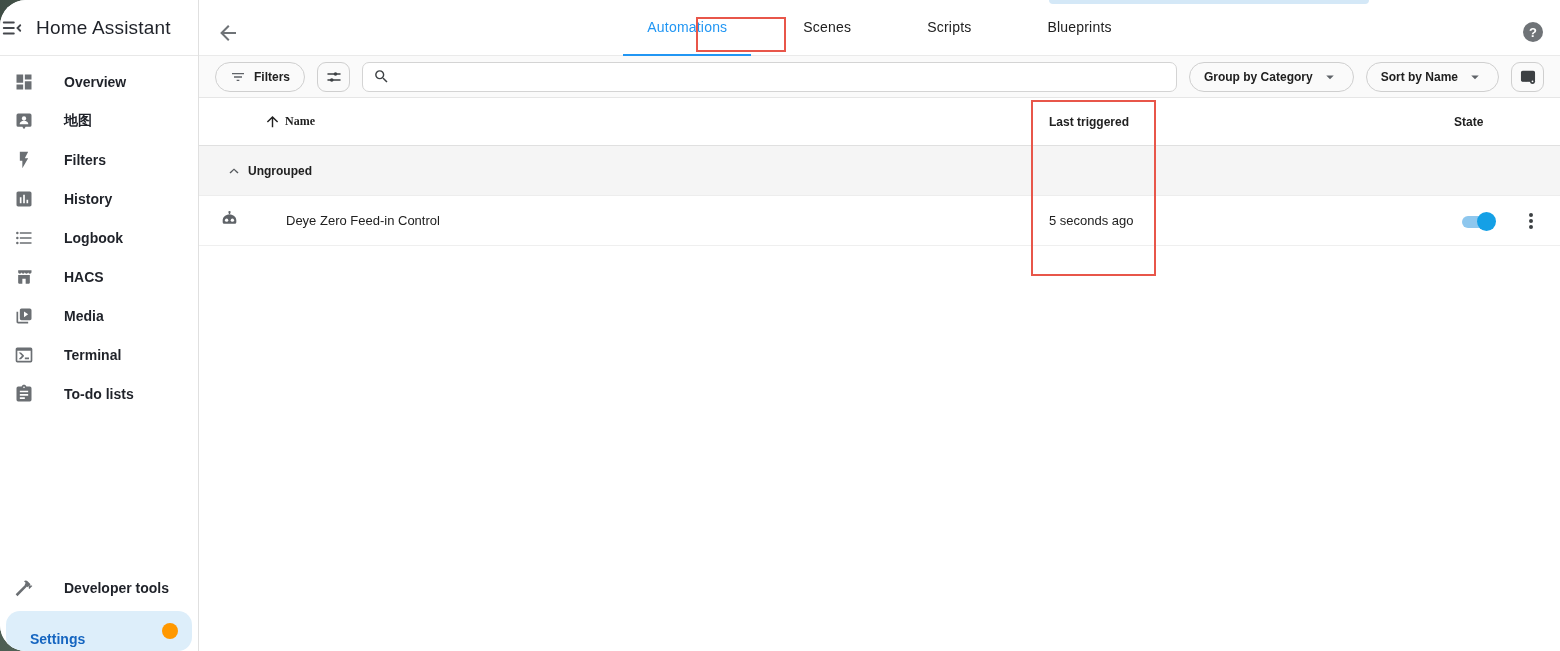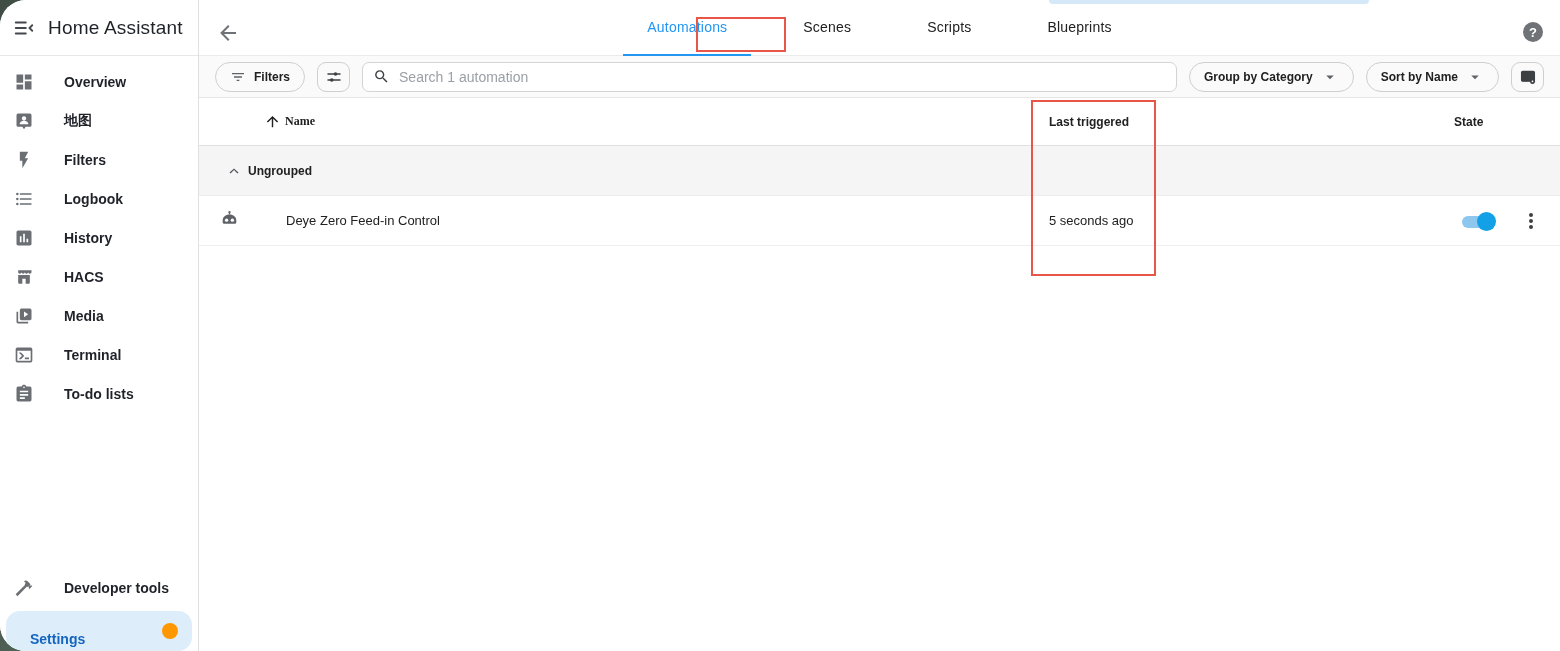--- a/index.html
+++ b/index.html
@@ -19,21 +19,21 @@
   }
   
   .sidebar {
     width:199px; min-width:199px;
     border-right:1px solid #e0e0e0;
     display:flex; flex-direction:column;
     background:#fff;
   }
   .sidebar-header {
     height:56px; display:flex; align-items:center;
-    padding:0 12px; gap:12px;
+    padding:0 0; gap:12px;
     border-bottom:1px solid #e8e8e8;
   }
   .sidebar-title { font-size:19px; color:#1f2229; font-weight:400; letter-spacing:.2px; white-space:nowrap; }
   .menu-toggle { width:24px; height:24px; display:flex; align-items:center; justify-content:center; cursor:pointer; }
   .nav { padding-top:6px; display:flex; flex-direction:column; }
   .nav-item {
     height:39px; display:flex; align-items:center;
     padding:0 14px; gap:19px; cursor:pointer;
   }
   .nav-item svg { width:20px; height:20px; fill:#6b6f73; flex:none; }
@@ -161,29 +161,29 @@
         <span class="nav-label">地图</span>
       </div>
       <div class="nav-item">
         <svg viewBox="0 0 24 24">
             <path d="M7,2V13H10V22L17,10H13L17,2H7Z"></path>
           </svg>
         <span class="nav-label">Filters</span>
       </div>
       <div class="nav-item">
         <svg viewBox="0 0 24 24">
+            <path d="M19,3H5C3.9,3 3,3.9 3,5V19C3,20.1 3.9,21 5,21H19C20.1,21 21,20.1 21,19V5C21,3.9 20.1,3 19,3M9,17H7V10H9V17M13,17H11V7H13V17M17,17H15V13H17V17Z"></path>
+          </svg>
+        <span class="nav-label">History</span>
+      </div>
+      <div class="nav-item">
+        <svg viewBox="0 0 24 24">
             <path d="M7,5H21V7H7V5M7,13V11H21V13H7M4,4.5A1.5,1.5 0 0,1 5.5,6A1.5,1.5 0 0,1 4,7.5A1.5,1.5 0 0,1 2.5,6A1.5,1.5 0 0,1 4,4.5M4,10.5A1.5,1.5 0 0,1 5.5,12A1.5,1.5 0 0,1 4,13.5A1.5,1.5 0 0,1 2.5,12A1.5,1.5 0 0,1 4,10.5M7,19V17H21V19H7M4,16.5A1.5,1.5 0 0,1 5.5,18A1.5,1.5 0 0,1 4,19.5A1.5,1.5 0 0,1 2.5,18A1.5,1.5 0 0,1 4,16.5Z"></path>
           </svg>
         <span class="nav-label">Logbook</span>
-      </div>
-      <div class="nav-item">
-        <svg viewBox="0 0 24 24">
-            <path d="M19,3H5C3.9,3 3,3.9 3,5V19C3,20.1 3.9,21 5,21H19C20.1,21 21,20.1 21,19V5C21,3.9 20.1,3 19,3M9,17H7V10H9V17M13,17H11V7H13V17M17,17H15V13H17V17Z"></path>
-          </svg>
-        <span class="nav-label">History</span>
       </div>
       <div class="nav-item">
         <svg viewBox="0 0 24 24">
             <path d="M3,4H21V6C21,7.1 20.1,8 19,8C17.9,8 17,7.1 17,6C17,7.1 16.1,8 15,8C13.9,8 13,7.1 13,6C13,7.1 12.1,8 11,8C9.9,8 9,7.1 9,6C9,7.1 8.1,8 7,8C5.9,8 5,7.1 5,6V4M5,9.5H19V19A1,1 0 0,1 18,20H14V14H10V20H6A1,1 0 0,1 5,19V9.5Z"></path>
           </svg>
         <span class="nav-label">HACS</span>
       </div>
       <div class="nav-item">
         <svg viewBox="0 0 24 24">
             <path d="M19,3H9C7.9,3 7,3.9 7,5V15C7,16.1 7.9,17 9,17H19C20.1,17 21,16.1 21,15V5C21,3.9 20.1,3 19,3M12,13.5V6.5L17,10L12,13.5M3,7H5V19H17V21H5C3.9,21 3,20.1 3,19V7Z"></path>
@@ -247,21 +247,20 @@
         <svg viewBox="0 0 24 24" fill="none" stroke-width="2" stroke-linecap="round">
           <path d="M4 8h16M4 16h16"></path>
           <circle cx="14" cy="8" r="2.4" fill="#3c4043" stroke="none"></circle>
           <circle cx="9" cy="16" r="2.4" fill="#3c4043" stroke="none"></circle>
         </svg>
       </button>
       <div class="searchbox">
         <svg viewBox="0 0 24 24">
             <path d="M9.5,3A6.5,6.5 0 0,1 16,9.5C16,11.11 15.41,12.59 14.44,13.73L14.71,14H15.5L20.5,19L19,20.5L14,15.5V14.71L13.73,14.44C12.59,15.41 11.11,16 9.5,16A6.5,6.5 0 0,1 3,9.5A6.5,6.5 0 0,1 9.5,3M9.5,5C7,5 5,7 5,9.5C5,12 7,14 9.5,14C12,14 14,12 14,9.5C14,7 12,5 9.5,5Z"></path>
           </svg>
-        <input type="text" placeholder="Search 1 automation" style="">
       </div>
       <button class="pill">
         <span>Group by Category</span>
         <svg class="caret" viewBox="0 0 24 24">
             <path d="M7,10L12,15L17,10H7Z"></path>
           </svg>
       </button>
       <button class="pill">
         <span>Sort by Name</span>
         <svg class="caret" viewBox="0 0 24 24">

